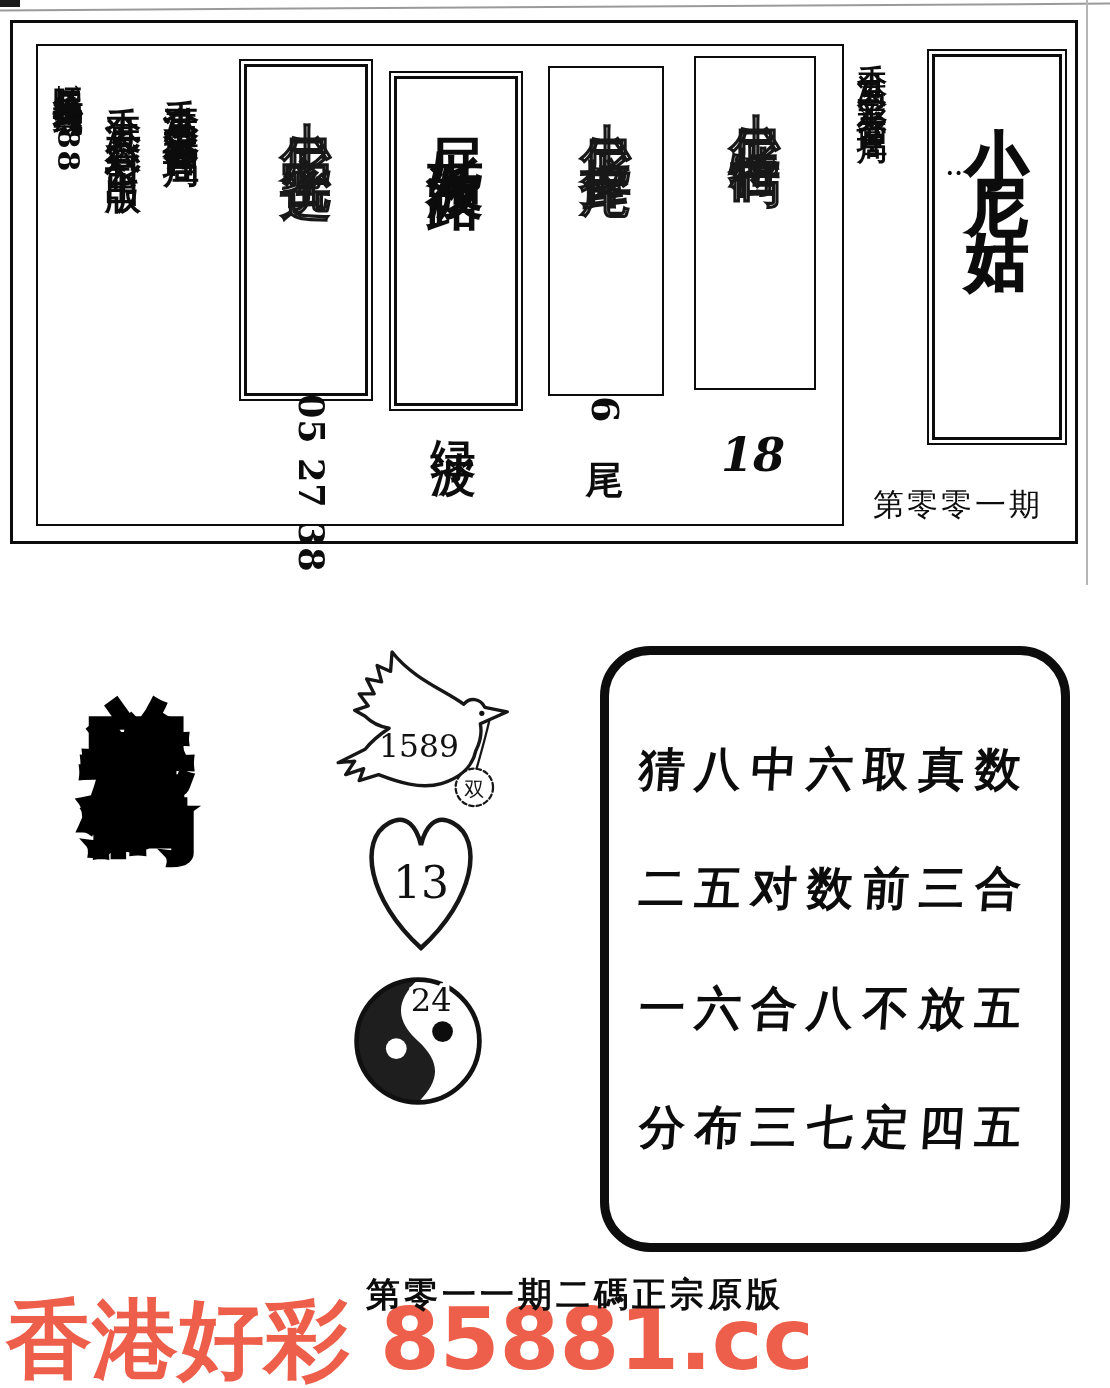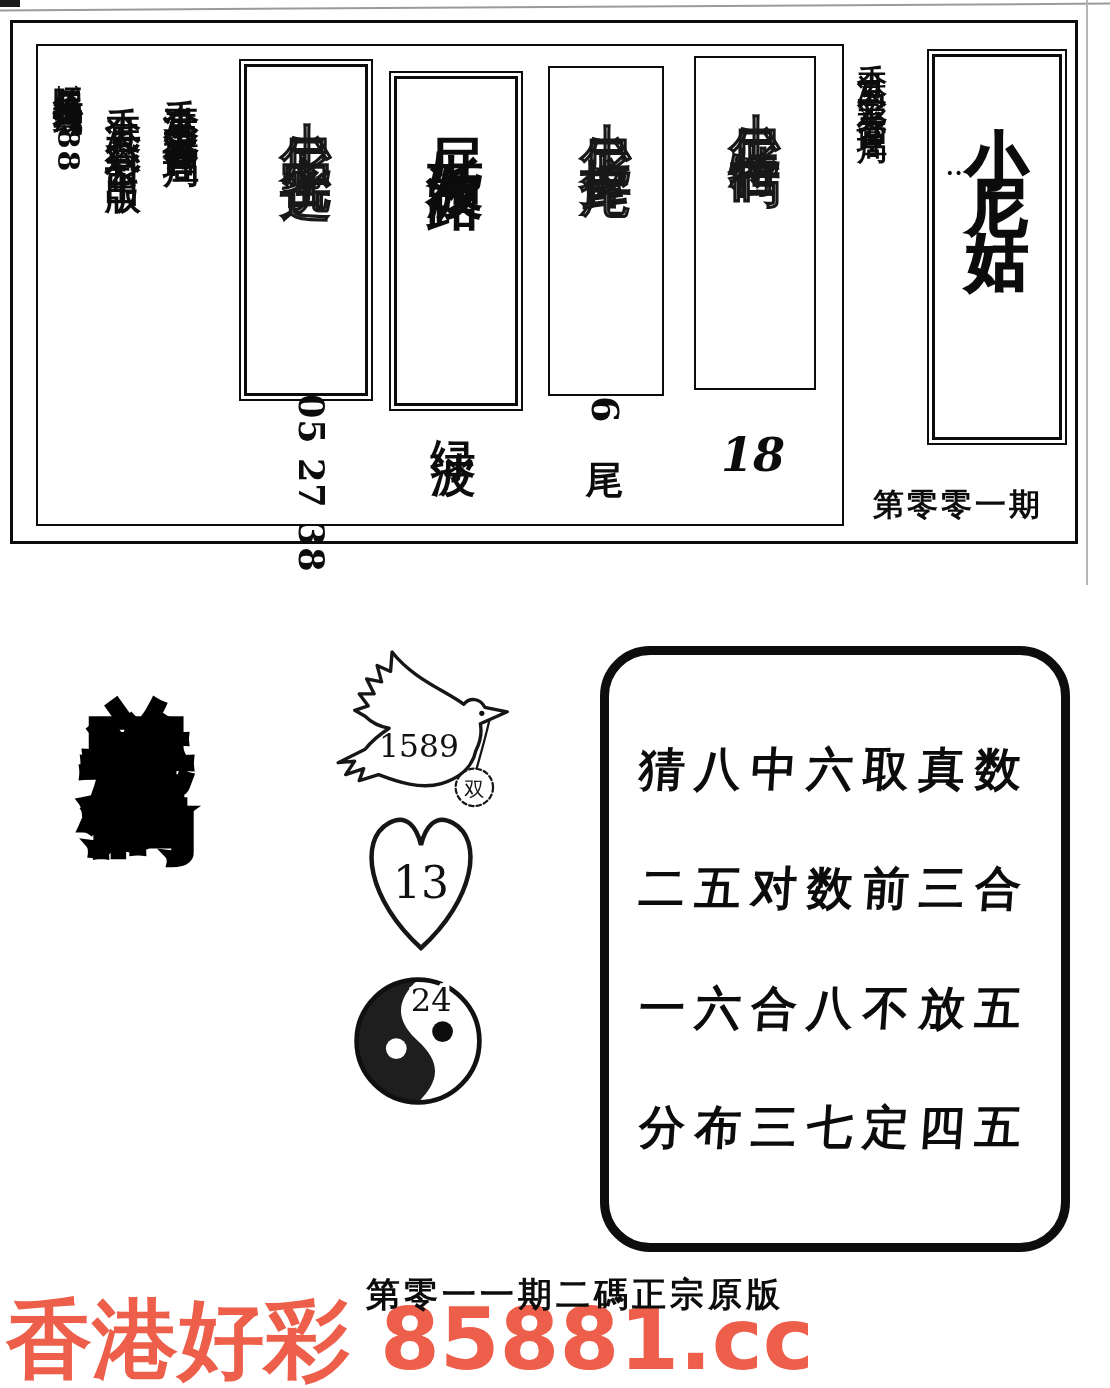--- a/index.html
+++ b/index.html
@@ -45,21 +45,21 @@
   .v1{left:278px;top:394px;height:132px;width:54px;font-size:35px;font-weight:600;letter-spacing:1px;}
   .v2{left:394px;top:404px;height:122px;width:118px;font-size:45px;font-weight:800;letter-spacing:12px;display:flex;justify-content:center;}
   .v3{left:548px;top:396px;height:122px;width:112px;font-size:38px;font-weight:600;letter-spacing:10px;display:flex;justify-content:center;}
   .v4{left:694px;top:428px;width:118px;text-align:center;font-size:46px;font-weight:600;font-style:italic;}
 
   .col-authority-right{left:846px;top:40px;height:420px;width:46px;font-size:30px;letter-spacing:9px;}
   .masthead-box{left:932px;top:54px;width:124px;height:380px;}
   .masthead-title{font-size:62px;letter-spacing:52px;font-weight:900;margin-top:22px;
     font-family:"DejaVu Sans","Liberation Sans",sans-serif;-webkit-text-stroke:2px #0c0c0c;}
   .masthead-marks{left:946px;top:160px;font-size:22px;letter-spacing:1px;font-weight:700;}
-  .issue-no{left:850px;top:484px;width:216px;text-align:center;font-size:31px;font-weight:700;letter-spacing:3px;}
+  .issue-no{left:850px;top:484px;width:216px;text-align:center;font-size:31px;font-weight:400;letter-spacing:3px;}
 
   
   .brand{left:56px;top:608px;height:660px;width:160px;font-size:112px;letter-spacing:15px;
     font-family:"DejaVu Sans","Liberation Sans",sans-serif;font-weight:900;
     -webkit-text-stroke:5px #000;}
   .dove-svg{left:323px;top:643px;}
   .heart-svg{left:350px;top:806px;}
   .taiji-svg{left:350px;top:973px;}
 
   .poem-box{left:600px;top:646px;width:470px;height:606px;border:9px solid #0d0d0d;border-radius:50px;

